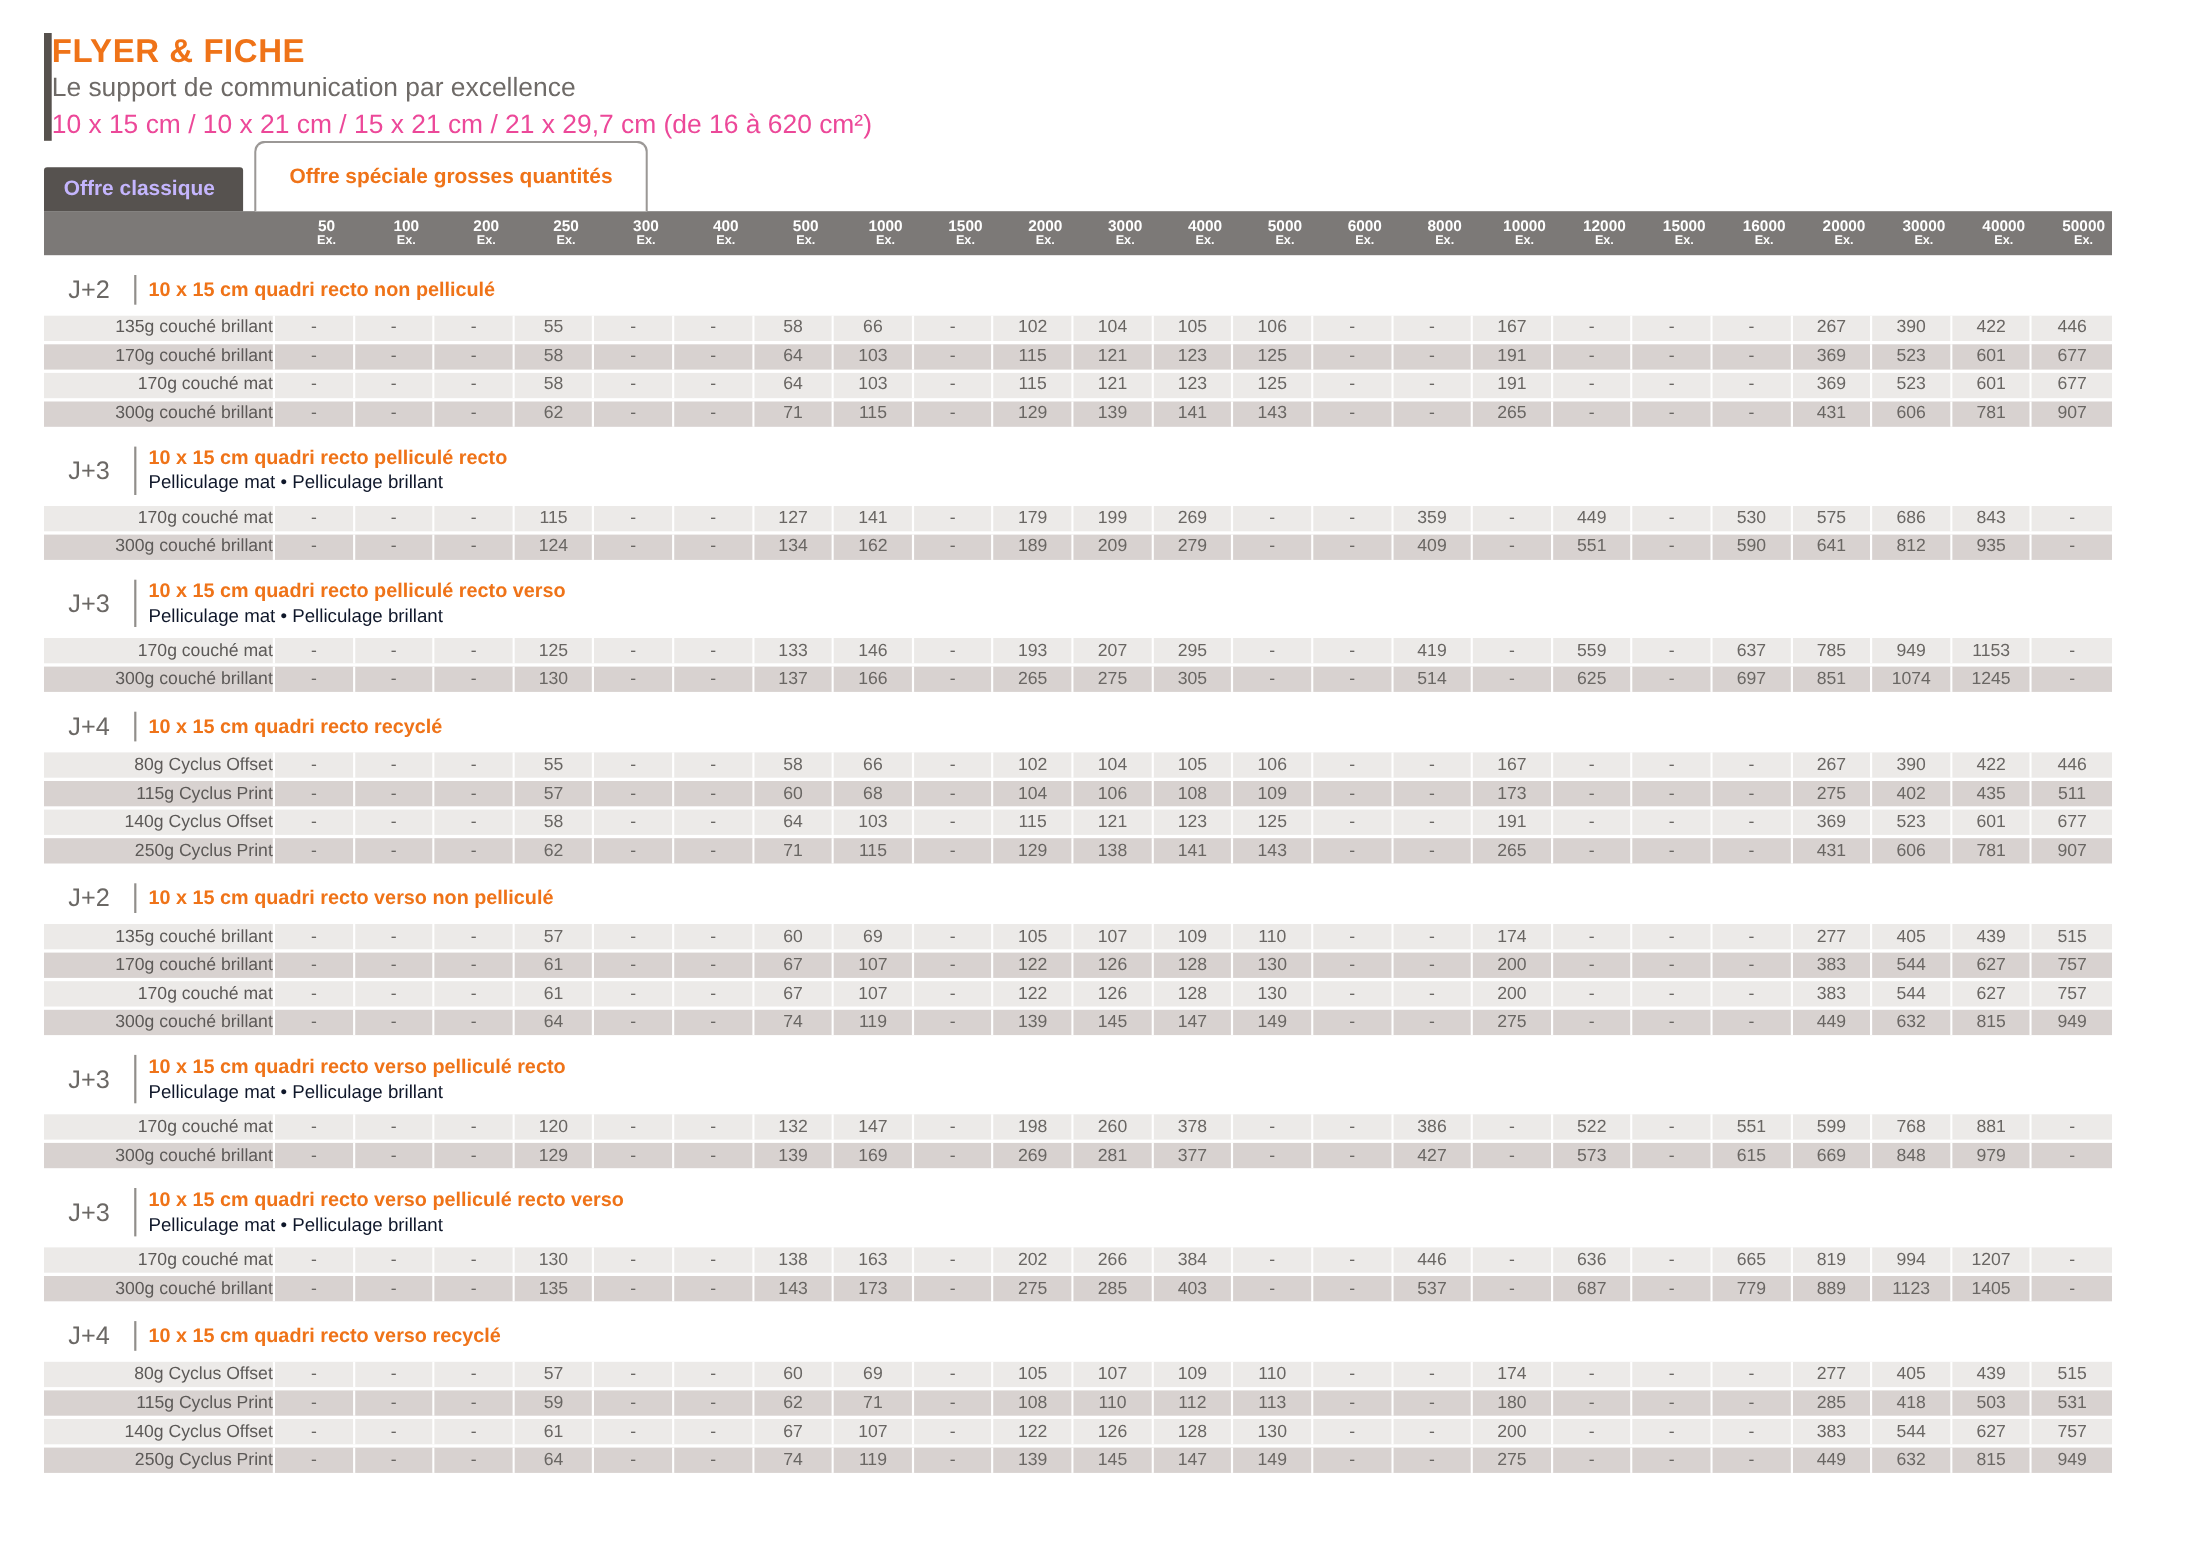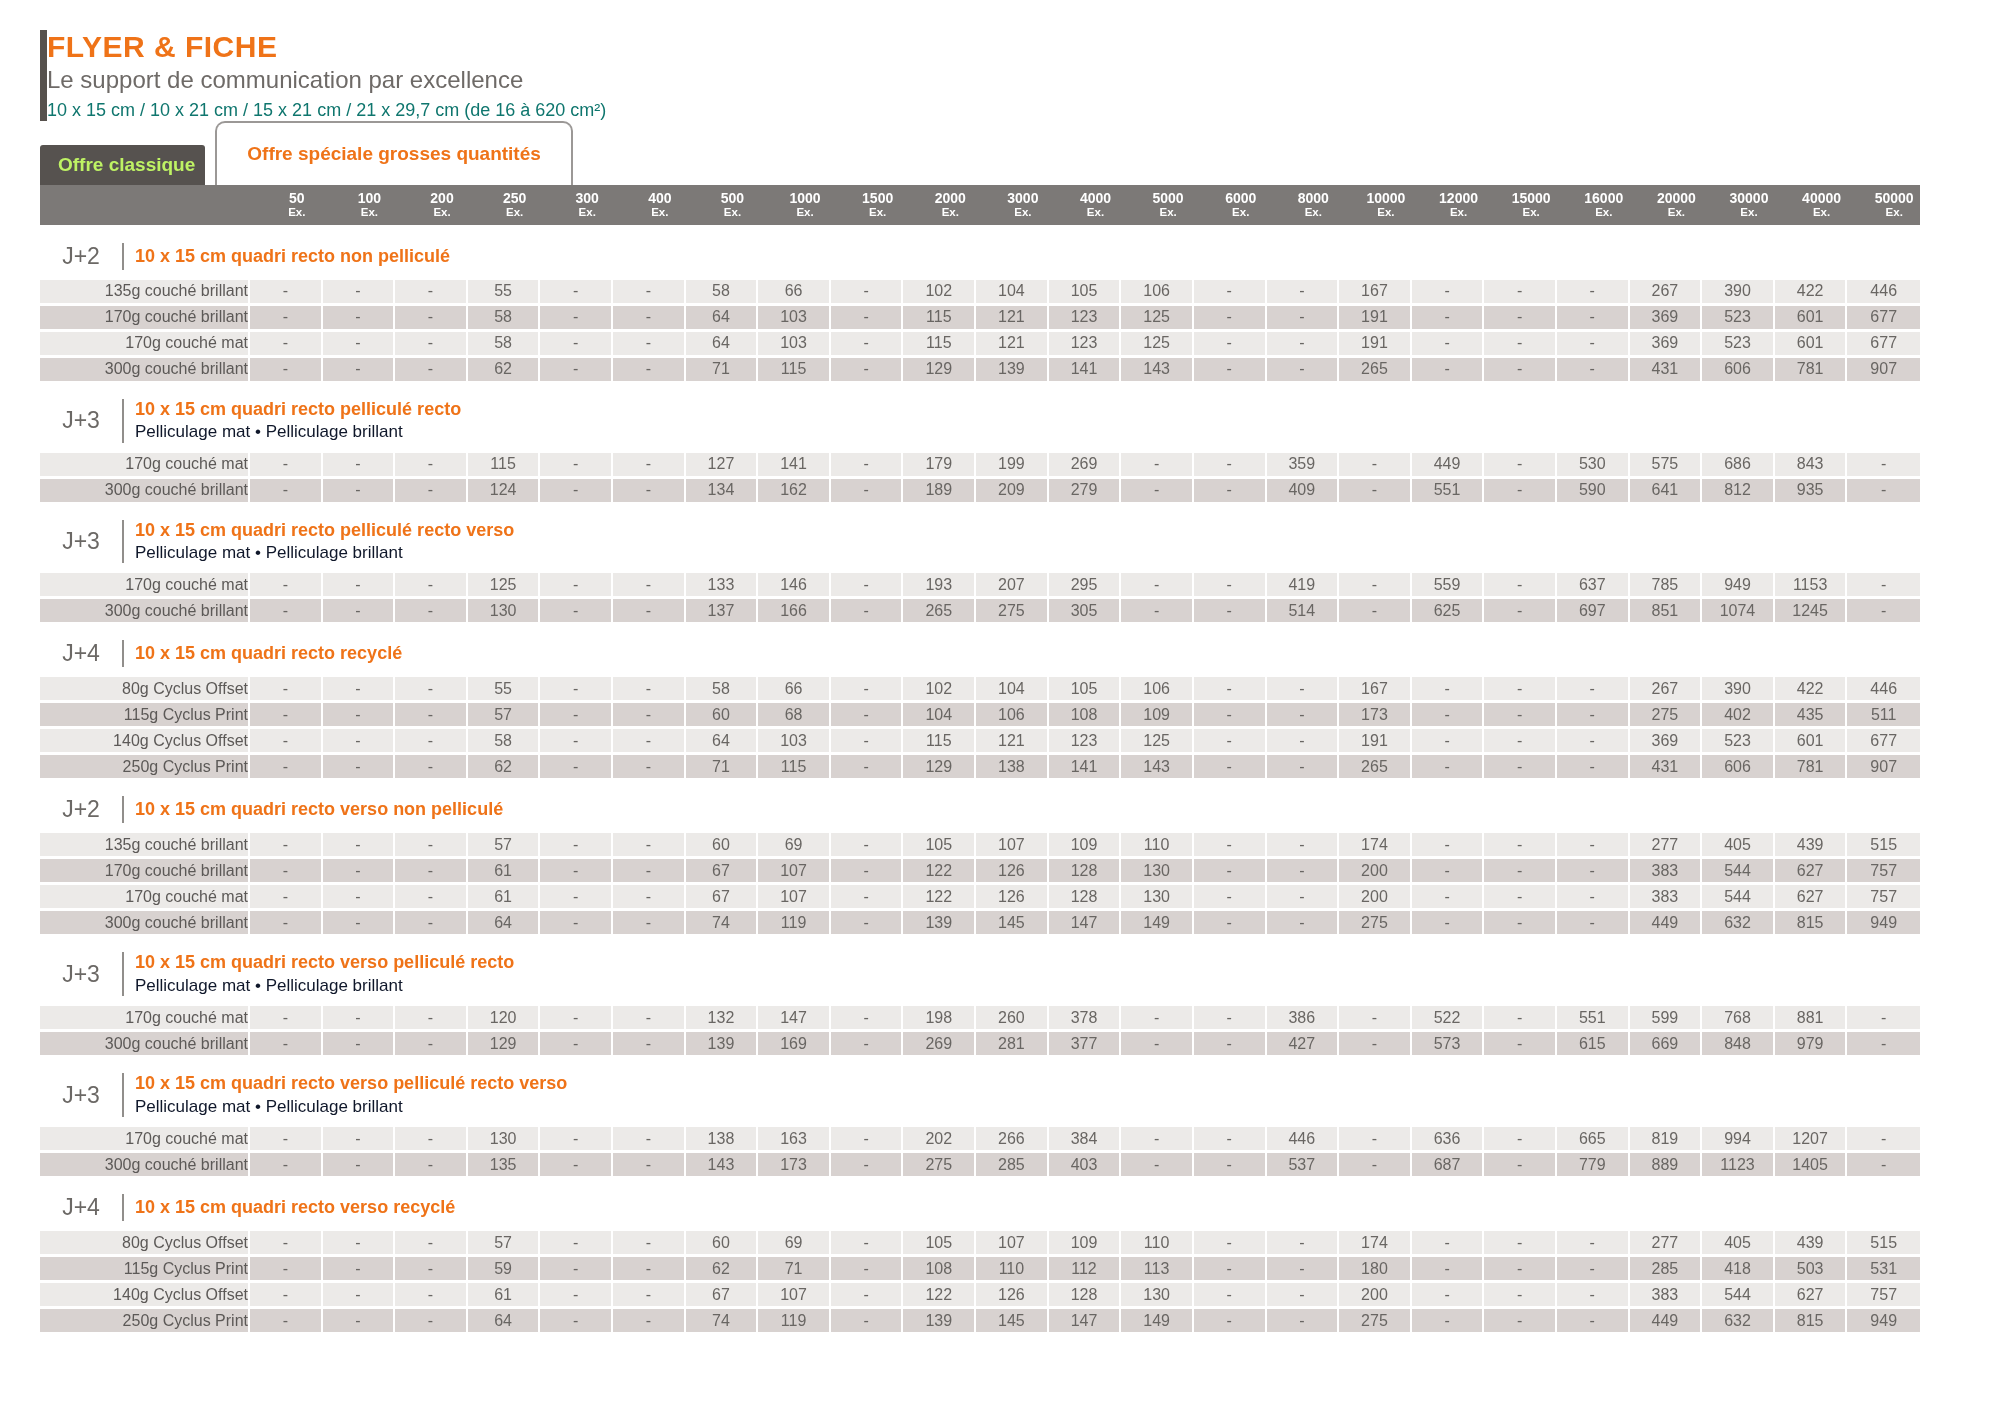--- a/index.html
+++ b/index.html
@@ -9,30 +9,30 @@
     font-family: "Liberation Sans", sans-serif;
     color: #5c5957;
     overflow: hidden;
   }
   .page { padding: 30px 40px 0 40px; }
 
   
   .title-block { border-left: 7px solid #56514d; }
   .page-title { color: #ef7318; font-size: 30px; font-weight: bold; letter-spacing: .5px; line-height: 1.1; }
   .page-subtitle { color: #6e6a67; font-size: 24px; line-height: 1.2; margin-top: 3px; }
-  .formats { color: #0f766e; font-size: 18px; margin-top: 5px; }
+  .formats { color: #ec4899; font-size: 24px; margin-top: 5px; }
   .uses { color: #454240; font-size: 18px; margin: 20px 0 22px 2px; }
   .uses .bullet { font-size: 15px; vertical-align: 1px; margin-right: 3px; }
 
   
   .tabs { display: flex; gap: 10px; align-items: flex-end; }
   .tab { font-size: 19px; font-weight: bold; cursor: pointer; }
   .tab.active {
-    background: #56524f; color: #bef264;
-    padding: 9px 10px 9px 18px; border-radius: 3px 3px 0 0;
+    background: #56524f; color: #c4b5fd;
+    padding: 9px 26px 9px 18px; border-radius: 3px 3px 0 0;
   }
   .tab.inactive {
     background: #ffffff; color: #ef7318;
     border: 2px solid #9b9896; border-bottom: none;
     border-radius: 10px 10px 0 0; padding: 20px 30px;
   }
 
   
   .band {
     width: 1880px; height: 40px;

